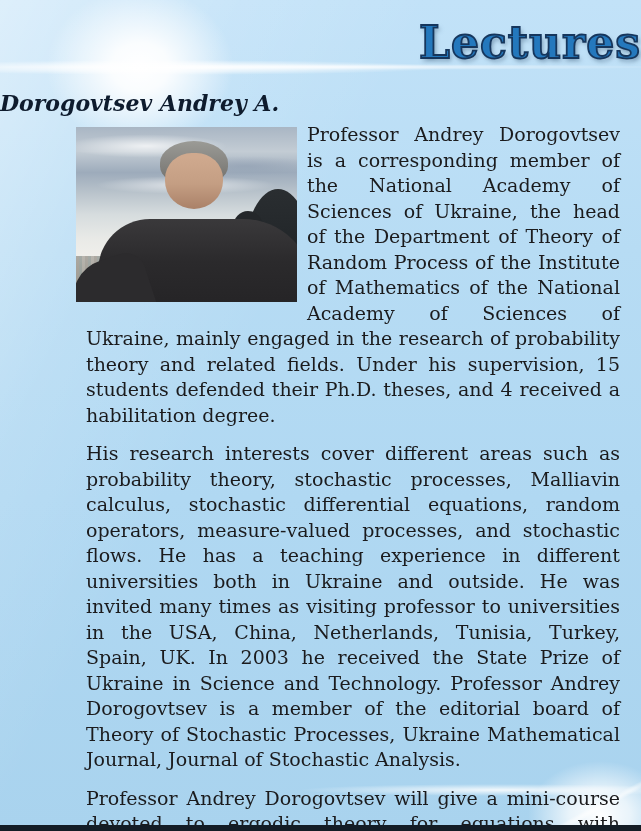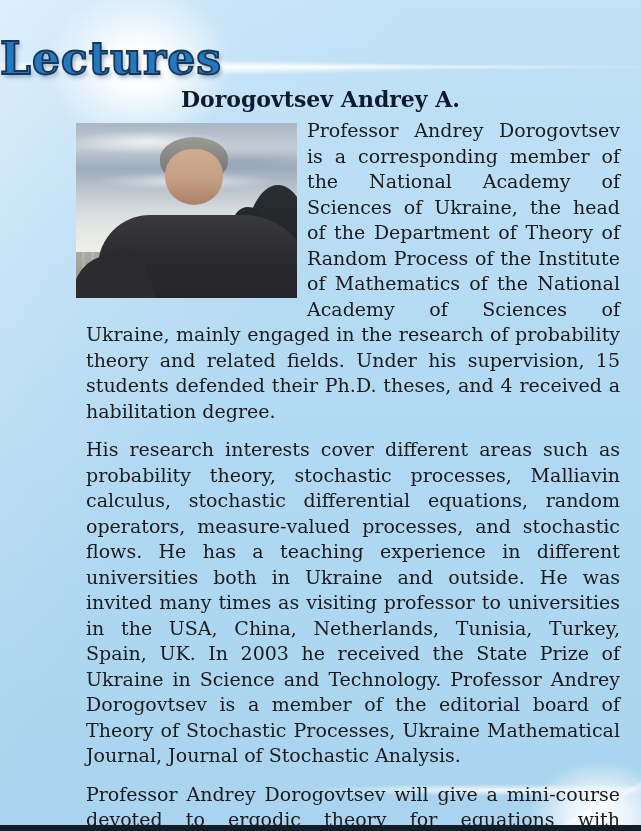--- a/index.html
+++ b/index.html
@@ -35,33 +35,34 @@
   .flare-streak-br{
     left:300px;top:784px;width:400px;height:12px;
     background:radial-gradient(closest-side,rgba(255,255,255,0.85) 0%,rgba(255,255,255,0.35) 60%,rgba(255,255,255,0) 100%);
   }
   .flare-streak-br2{
     left:505px;top:800px;width:200px;height:8px;
     transform:rotate(-28deg);
     background:radial-gradient(closest-side,rgba(255,255,255,0.7) 0%,rgba(255,255,255,0) 100%);
   }
   
-  .header{position:relative;z-index:2;text-align:left;padding-top:32px;}
+  .header{position:relative;z-index:2;text-align:right;padding-top:16px;}
   .title{
     display:inline-block;
     font-size:44px;font-weight:bold;letter-spacing:1px;line-height:54px;
     color:#2478bd;
     -webkit-text-stroke:1.8px #16365c;
     text-shadow:2px 3px 4px rgba(70,100,130,0.55);
   }
   .subtitle{
-    position:relative;z-index:2;text-align:center;
-    margin-top:0;
+    position:relative;z-index:2;text-align:left;
+    margin-top:20px;
     font-size:22px;font-weight:bold;line-height:26px;
     color:#0e1b2d;
+    font-style:italic;
   }
   
   .content{
     position:relative;z-index:2;
     margin:6px 11px 0 86px;
     color:#1b1b1d;
     font-size:19px;line-height:25.5px;
     text-align:justify;
   }
   .content p{margin:0 10px 13px 0;}

